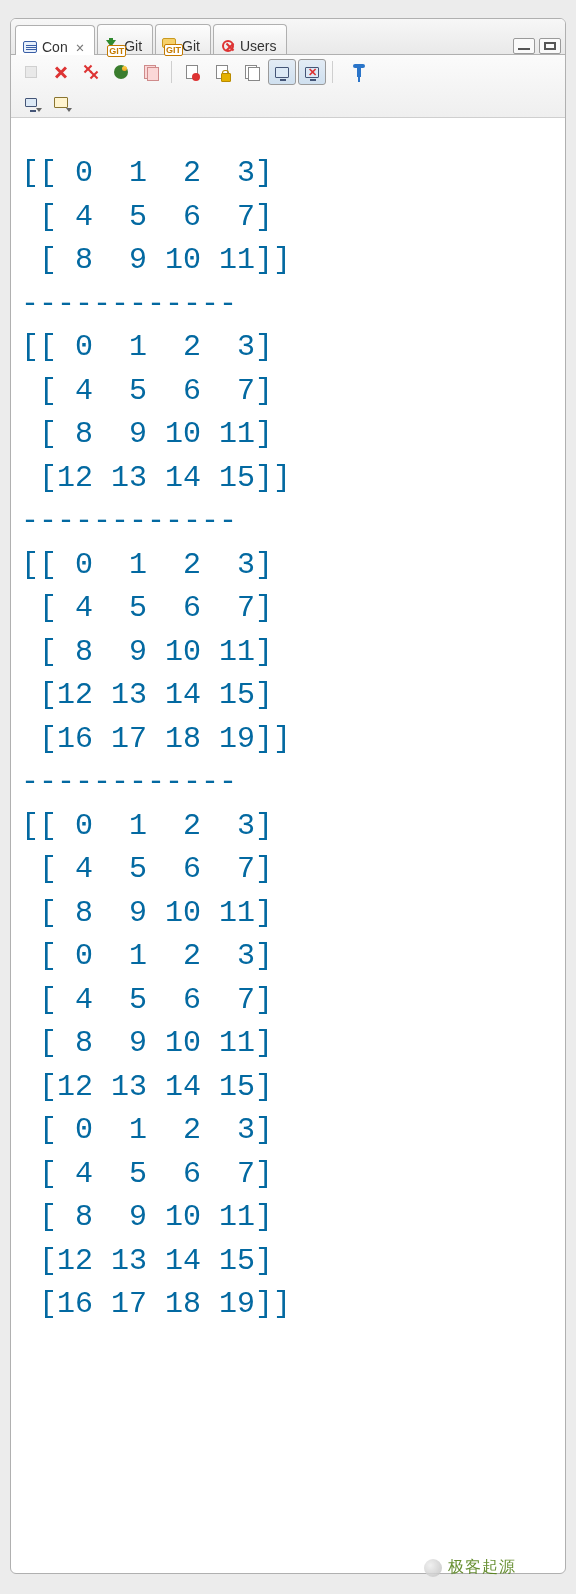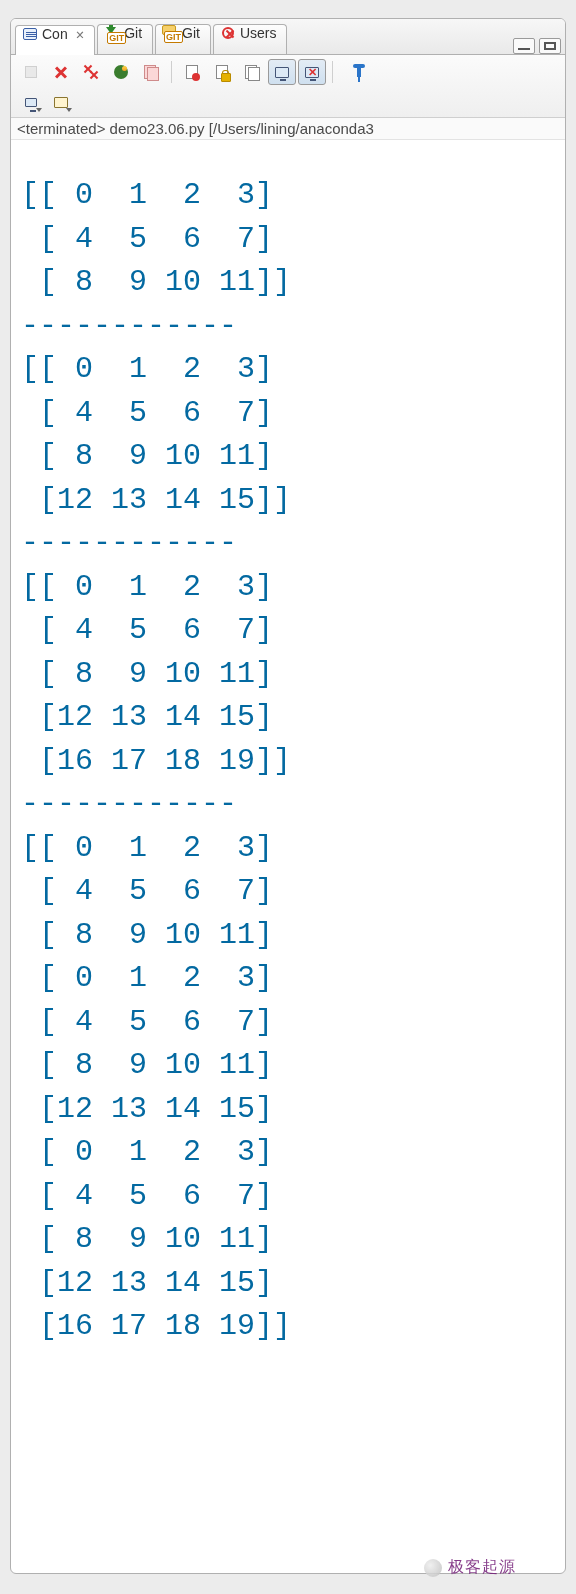--- a/index.html
+++ b/index.html
@@ -33,21 +33,21 @@
     display: flex;
     align-items: flex-end;
     background: linear-gradient(#f7f7f7,#e9e9e9);
     border-bottom: 1px solid #b0b0b0;
     padding-left: 4px;
     padding-right: 4px;
   }
   .tab {
     height: 30px;
     display: flex;
-    align-items: flex-start;
+    align-items: flex-end;
     padding: 0 10px 0 6px;
     border: 1px solid #b0b0b0;
     border-bottom: none;
     border-top-left-radius: 4px;
     border-top-right-radius: 4px;
     background: linear-gradient(#fdfdfd,#ececec);
     margin-right: 2px;
     gap: 4px;
     font-size: 14px;
     color: #333;
@@ -179,21 +179,21 @@
     line-height: 1.45;
     white-space: pre;
     color: #0369a1;
     overflow: hidden;
   }
   .watermark {
     position:absolute;
     right:60px;
     bottom:16px;
     font-size:16px;
-    color:#701a75;
+    color:#4d7c0f;
     letter-spacing:1px;
     display:flex;align-items:center;gap:6px;
     opacity:.85;
   }
   .watermark .dot{width:18px;height:18px;border-radius:50%;background:radial-gradient(circle at 35% 35%,#eee,#bcbcbc);}
 </style>
 </head>
 <body>
 
 <div class="view-frame">
@@ -279,21 +279,20 @@
     <span class="tbtn">
       <span class="glyph g-mon small"></span>
       <span class="dd-caret"></span>
     </span>
     <span class="tbtn">
       <span class="glyph g-newcon"></span>
       <span class="dd-caret"></span>
     </span>
   </div>
 
-  <div class="status-line">&lt;terminated&gt; demo23.06.py [/Users/lining/anaconda3</div>
 
   <pre class="console" id="console-out">[[ 0  1  2  3]
  [ 4  5  6  7]
  [ 8  9 10 11]]
 ------------
 [[ 0  1  2  3]
  [ 4  5  6  7]
  [ 8  9 10 11]
  [12 13 14 15]]
 ------------

